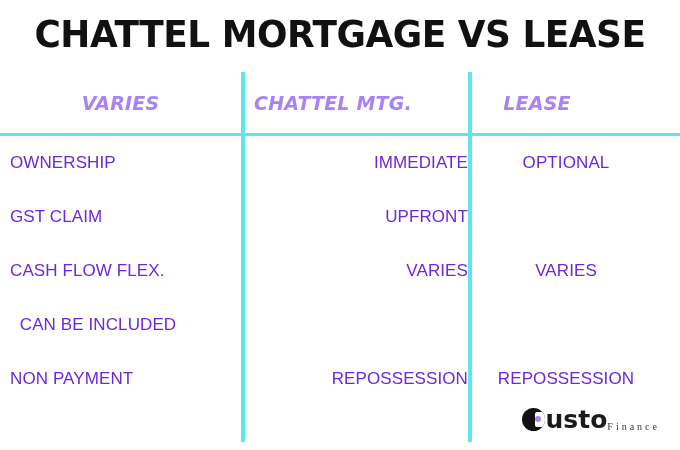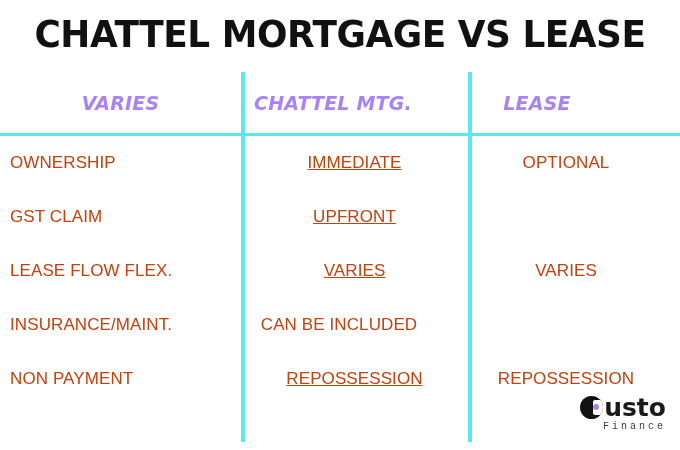--- a/index.html
+++ b/index.html
@@ -87,46 +87,45 @@
     left: 0;
     width: 680px;
   }
   .row {
     display: flex;
     align-items: center;
     height: 54px;
   }
   .cell {
     font-size: 17px;
-    color: #c2410c;
+    color: #6d28d9;
     font-family: "Liberation Sans", sans-serif;
     letter-spacing: 0.1px;
   }
   .cell.feature {
     width: 241px;
     padding-left: 10px;
     text-align: left;
   }
   .cell.mid {
     width: 227px;
-    text-align: center;
-    text-decoration: underline;
+    text-align: right;
   }
   .cell.right {
     width: 196px;
     text-align: center;
   }
 
   
   .logo {
     position: absolute;
     right: 14px;
     bottom: 18px;
     display: flex;
-    flex-direction: column;
+    flex-direction: row;
     align-items: flex-end;
   }
   .logo-main {
     display: flex;
     align-items: center;
     font-size: 25px;
     font-weight: bold;
     color: #1a1a1a;
     font-family: "DejaVu Sans", sans-serif;
     line-height: 25px;
@@ -158,22 +157,22 @@
     height: 6px;
     border-radius: 50%;
     background: #a983f5;
     z-index: 2;
   }
   .logo-sub {
     font-size: 10px;
     letter-spacing: 3px;
     color: #3a3a3a;
     margin-top: 1px;
-    margin-right: 0;
-    font-family: Liberation Mono, monospace;
+    margin-right: 6px;
+    font-family: Liberation Serif, serif;
   }
 </style>
 </head>
 <body>
 
 <div class="page">
 
   <div class="title">CHATTEL MORTGAGE VS LEASE</div>
 
   <div class="grid">
@@ -195,27 +194,26 @@
         <div class="cell mid">IMMEDIATE</div>
         <div class="cell right">OPTIONAL</div>
       </div>
 
       <div class="row">
         <div class="cell feature">GST CLAIM</div>
         <div class="cell mid">UPFRONT</div>
       </div>
 
       <div class="row">
-        <div class="cell feature">LEASE FLOW FLEX.</div>
+        <div class="cell feature">CASH FLOW FLEX.</div>
         <div class="cell mid">VARIES</div>
         <div class="cell right">VARIES</div>
       </div>
 
       <div class="row">
-        <div class="cell feature">INSURANCE/MAINT.</div>
         <div class="cell right">CAN BE INCLUDED</div>
       </div>
 
       <div class="row">
         <div class="cell feature">NON PAYMENT</div>
         <div class="cell mid">REPOSSESSION</div>
         <div class="cell right">REPOSSESSION</div>
       </div>
 
     </div>

